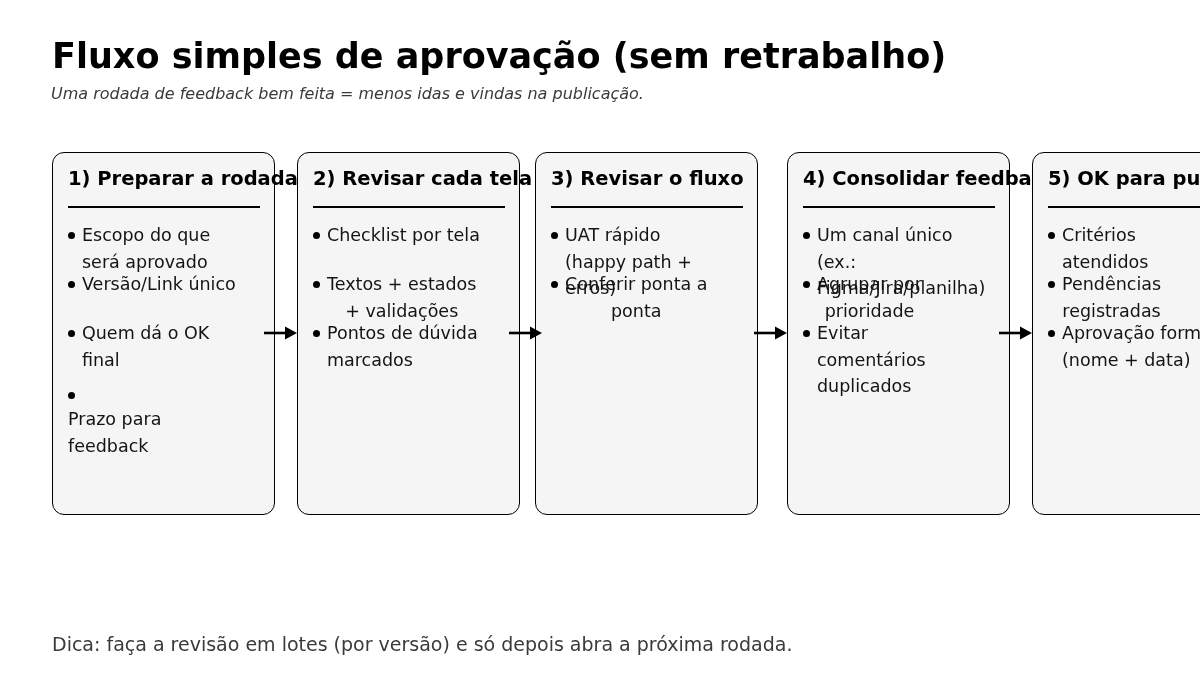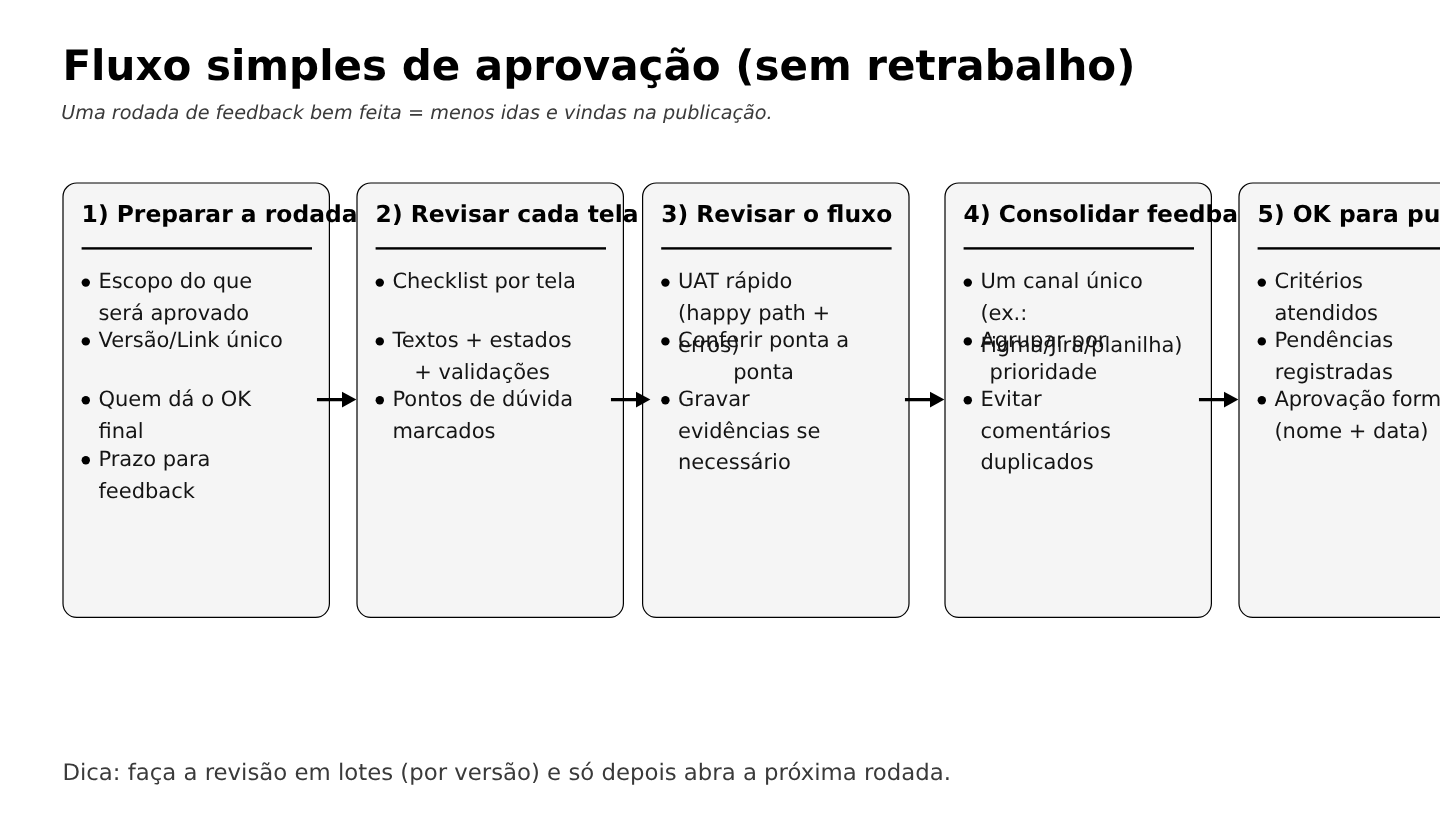--- a/index.html
+++ b/index.html
@@ -66,21 +66,21 @@
     margin-top: 10px;
   }
   .bl {
     font-size: 17.5px; line-height: 26.5px;
     color: #141414;
     white-space: nowrap;
   }
   .slot0 { top: 69px; }
   .slot1 { top: 118px; text-align: center; }
   .slot2 { top: 167px; }
-  .slot3 { top: 217px; }
+  .slot3 { top: 229px; flex-direction: column; }
   .arrow {
     position: absolute; top: 323px;
     width: 34px; height: 20px;
     z-index: 6;
   }
   .z1 { z-index: 1; left: 52px; }
   .z2 { z-index: 2; left: 297px; }
   .z3 { z-index: 3; left: 535px; }
   .z4 { z-index: 4; left: 787px; }
   .z5 { z-index: 5; left: 1032px; }
@@ -162,28 +162,20 @@
         <div class="bl">erros)</div>
       </div>
     </div>
     <div class="bullet slot1">
       <span class="dot"></span>
       <div>
         <div class="bl">Conferir ponta a</div>
         <div class="bl">ponta</div>
       </div>
     </div>
-    <div class="bullet slot2">
-      <span class="dot"></span>
-      <div>
-        <div class="bl">Gravar</div>
-        <div class="bl">evidências se</div>
-        <div class="bl">necessário</div>
-      </div>
-    </div>
   </div>
 
   <div class="box z4">
     <div class="box-title">4) Consolidar feedback</div>
     <div class="box-rule"></div>
     <div class="bullet slot0">
       <span class="dot"></span>
       <div>
         <div class="bl">Um canal único</div>
         <div class="bl">(ex.:</div>

